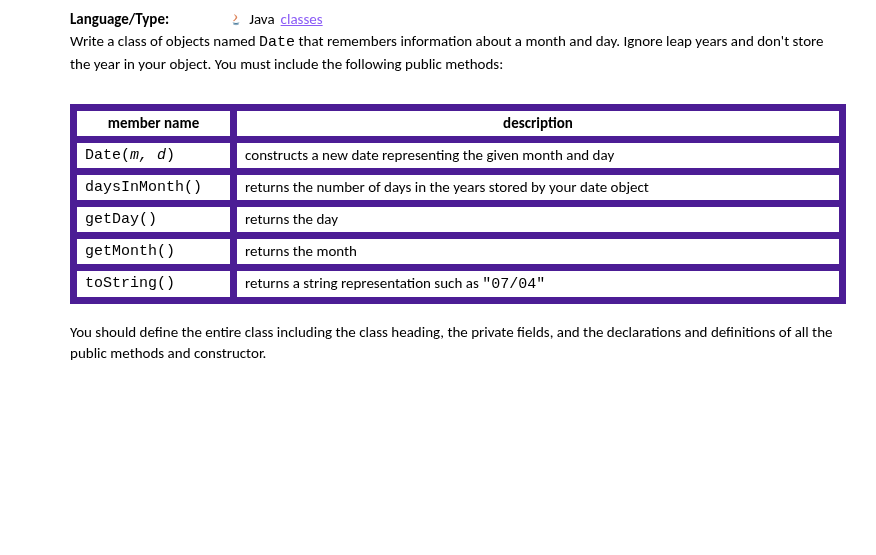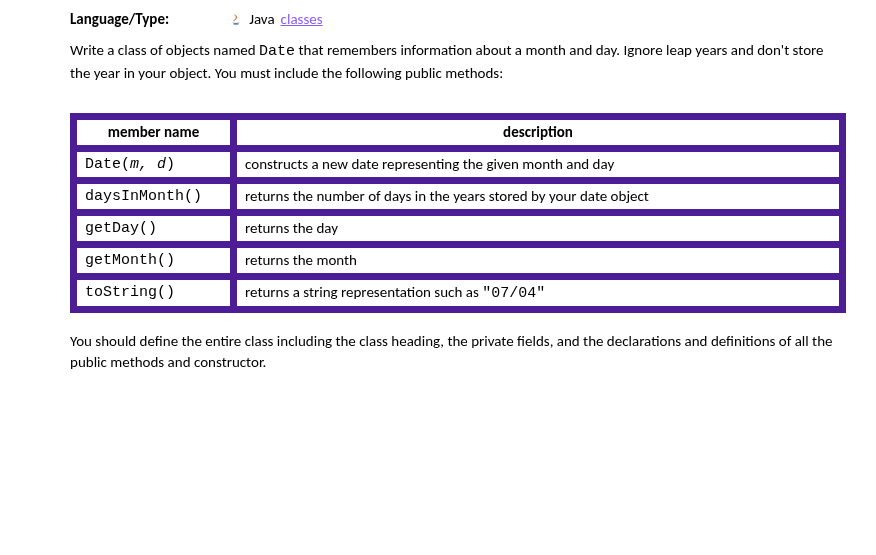--- a/index.html
+++ b/index.html
@@ -11,21 +11,21 @@
       font-family: Calibri, "Segoe UI", Arial, sans-serif;
       font-size: 15px;
       color: #000;
       background: #fff;
       padding: 10px 30px 10px 70px;
       width: 876px;
     }
     .header-row {
       display: flex;
       align-items: center;
-      margin-bottom: 12px;
+      margin-bottom: 3px;
       gap: 60px;
     }
     .lang-label {
       font-weight: bold;
     }
     .lang-value {
       display: flex;
       align-items: center;
       gap: 6px;
     }

